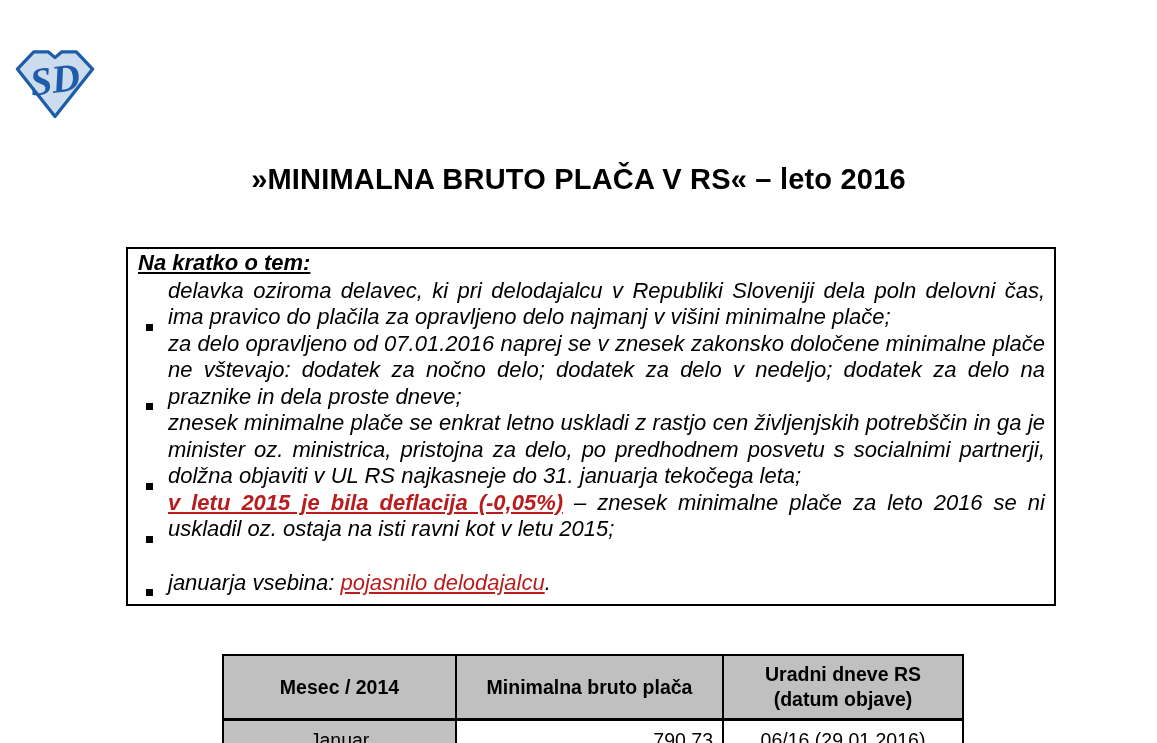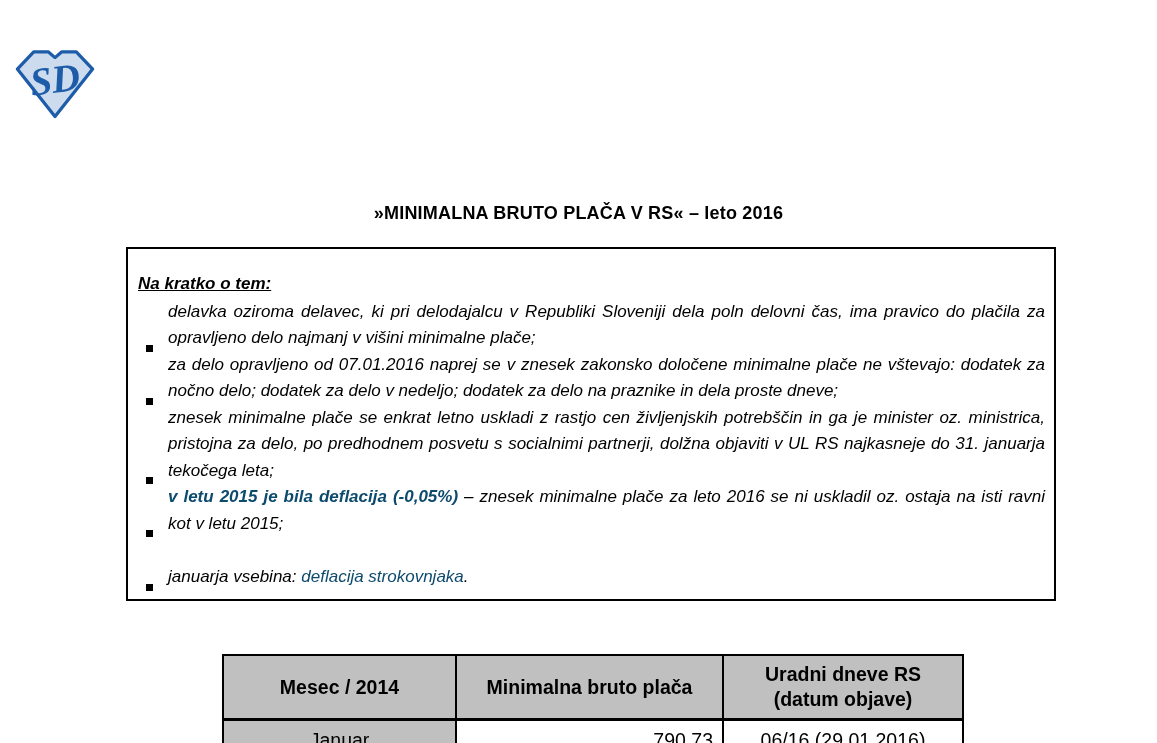--- a/index.html
+++ b/index.html
@@ -14,34 +14,33 @@
   .logo {
     position: absolute;
     left: 13px; top: 47px;
     width: 84px; height: 72px;
   }
   .page-title {
     position: absolute;
     top: 163px; left: 0;
     width: 100%;
     text-align: center;
-    font-size: 18px;
+    font-size: 29px;
     font-weight: bold;
     letter-spacing: 0.2px;
     white-space: nowrap;
-    margin-top: 40px;
   }
   .infobox {
     position: absolute;
     left: 126px; top: 247px;
     width: 930px;
     border: 2px solid #000;
-    padding: 22px 9px 8px 10px;
+    padding: 1px 9px 8px 10px;
     font-style: italic;
-    font-size: 17px;
+    font-size: 22px;
     line-height: 26.5px;
   }
   .infobox-heading {
     font-weight: bold;
     text-decoration: underline;
     margin-bottom: 1px;
   }
   .bullet {
     display: flex;
     align-items: flex-end;
@@ -53,21 +52,22 @@
     margin: 10px 0 0 8px;
     flex: 0 0 7px;
   }
   .bullet-text {
     flex: 1;
     margin-left: 15px;
     text-align: justify;
   }
   .bullet-text.no-justify { text-align: left; }
   a.doc-link, .doc-link {
-    color: #0c4a6e;
+    color: #b91c1c;
+    text-decoration: underline;
     cursor: pointer;
   }
   .doc-link.strong { font-weight: bold; }
   .wage-table {
     position: absolute;
     left: 222px; top: 654px;
     border-collapse: collapse;
     table-layout: fixed;
     font-size: 19.5px;
   }
@@ -120,21 +120,21 @@
     <span class="bullet-text">znesek minimalne plače se enkrat letno uskladi z rastjo cen življenjskih potrebščin in ga je minister oz. ministrica, pristojna za delo, po predhodnem posvetu s socialnimi partnerji, dolžna objaviti v UL RS najkasneje do 31. januarja tekočega leta;</span>
   </div>
 
   <div class="bullet">
     <span class="bullet-marker"></span>
     <span class="bullet-text"><a class="doc-link strong">v letu 2015 je bila deflacija (-0,05%)</a><span> – znesek minimalne plače za leto 2016 se ni uskladil oz. ostaja na isti ravni kot v letu 2015;</span></span>
   </div>
 
   <div class="bullet bullet-gap-before">
     <span class="bullet-marker"></span>
-    <span class="bullet-text no-justify"><span>januarja vsebina: </span><a class="doc-link">deflacija strokovnjaka</a><span>.</span></span>
+    <span class="bullet-text no-justify"><span>januarja vsebina: </span><a class="doc-link">pojasnilo delodajalcu</a><span>.</span></span>
   </div>
 </div>
 
 <table class="wage-table">
   <colgroup>
     <col class="col-month">
       <col class="col-wage">
       <col class="col-gazette">
   </colgroup>
   <thead>

